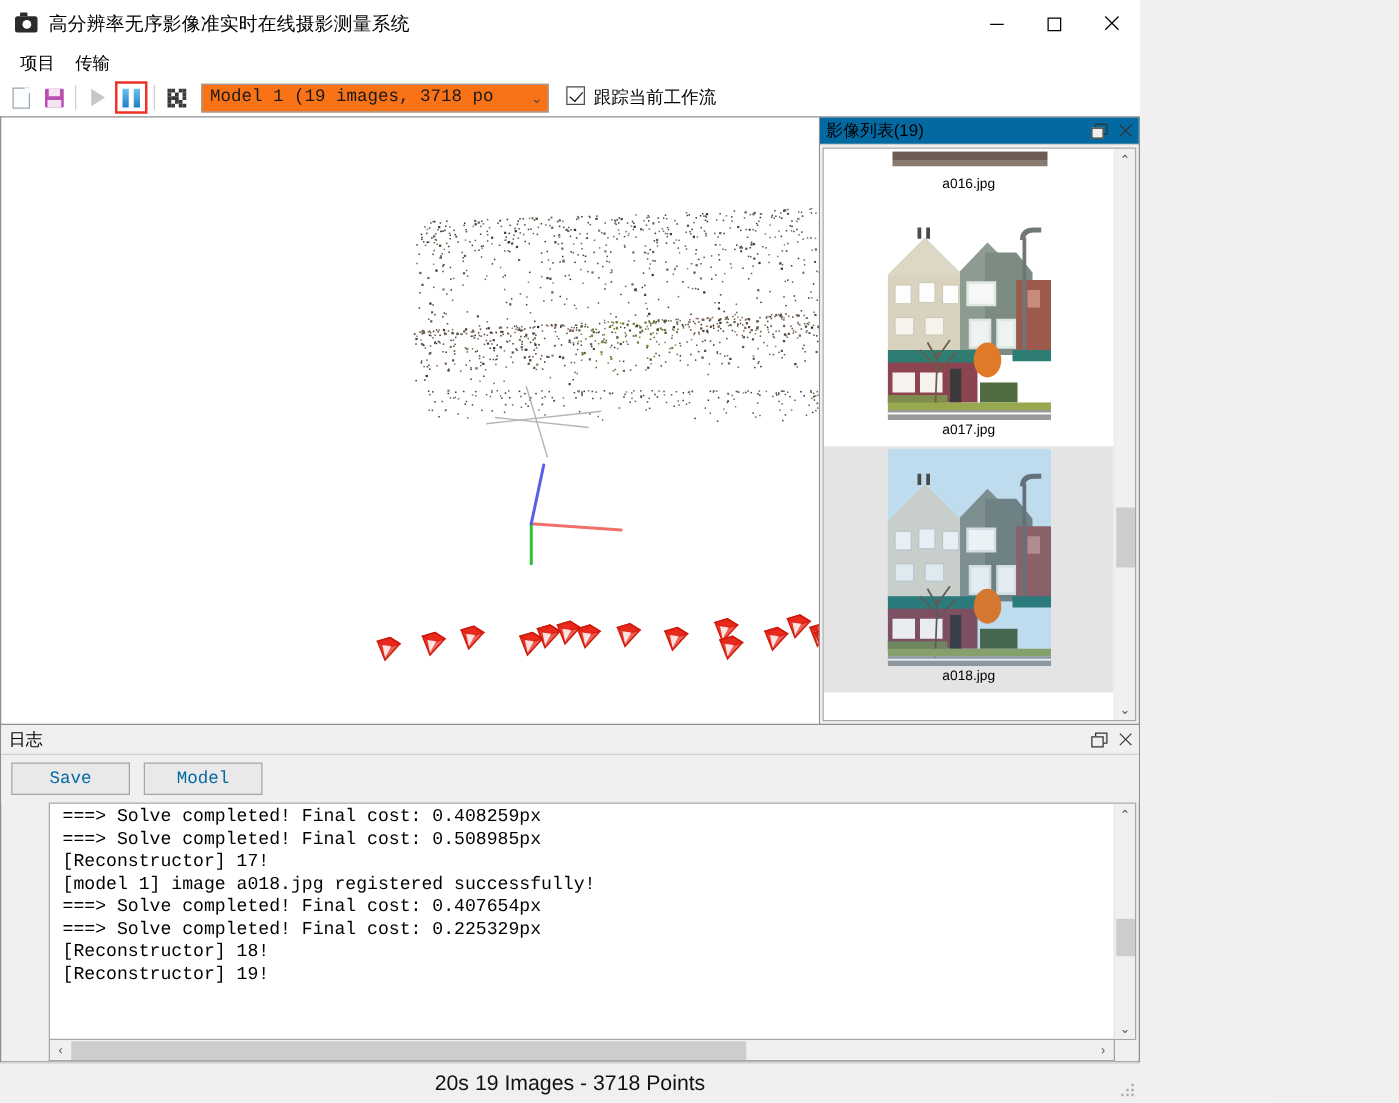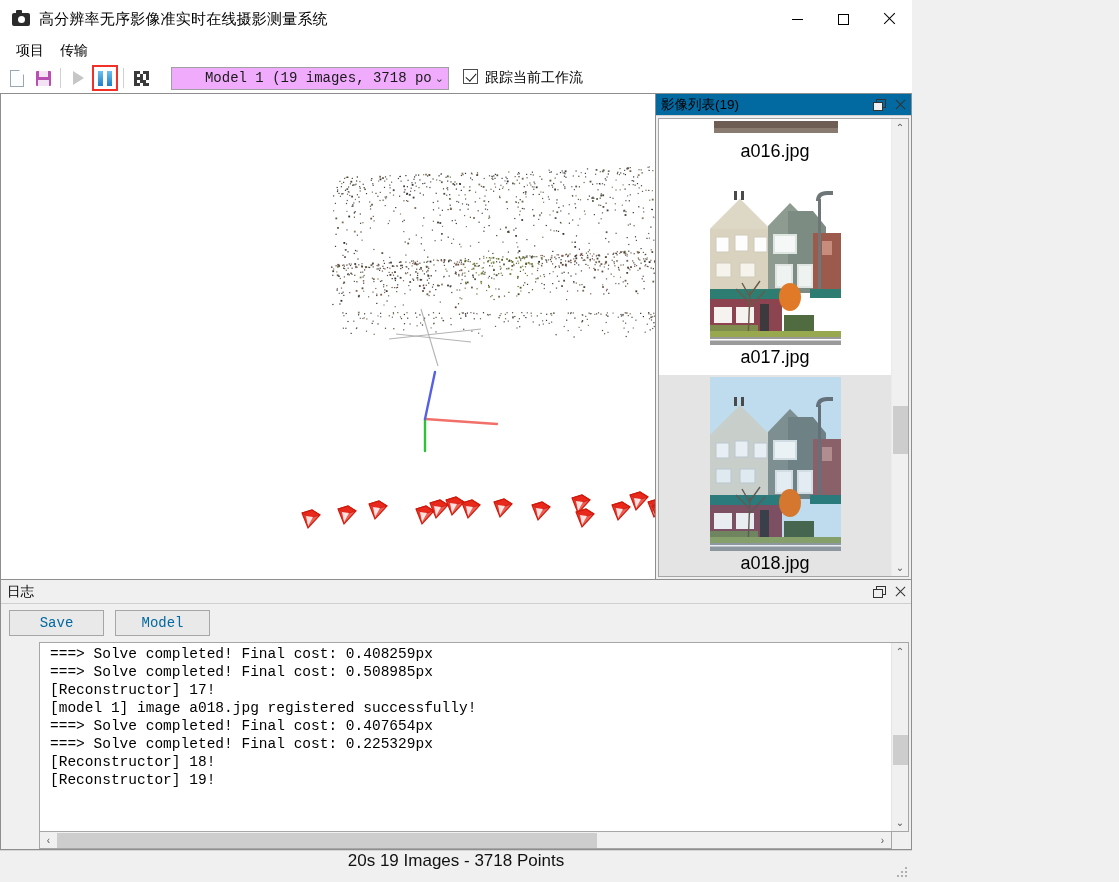--- a/index.html
+++ b/index.html
@@ -51,22 +51,22 @@
   .ic-play { width:0; height:0; border-style:solid; border-width:7px 0 7px 11px; border-color:transparent transparent transparent #c6c6c6; }
   
   .ic-pause { width:14px; height:15px; display:flex; justify-content:space-between; }
   .ic-pause i { display:block; width:5px; height:15px; background:linear-gradient(to bottom,#6fc0f0,#1d7fc4); }
   .tb-btn.highlight { border:2px solid #f03029; background:#ffffff; width:26px; height:26px; }
   
   .ic-qr { width:15px; height:15px; position:relative; }
   .ic-qr i { position:absolute; width:3px; height:3px; background:#3a3a3a; }
 
   
-  .combo { height:23px; width:278px; border:1px solid #a0a0a0; background:#f0abfc;
-           display:flex; align-items:center; padding:0 4px 0 6px; margin-left:17px;text-align:right; }
+  .combo { height:23px; width:278px; border:1px solid #a0a0a0; background:#f97316;
+           display:flex; align-items:center; padding:0 4px 0 6px; margin-left:7px; }
   .combo-text { font-family:"Liberation Mono", monospace; font-size:14px; color:#1a1a1a; white-space:nowrap; overflow:hidden; flex:1; }
   .combo-arrow { font-size:11px; color:#444; margin-left:3px; }
 
   .chk-wrap { display:flex; align-items:flex-start; margin-left:14px; }
   .chk-box { width:15px; height:15px; border:1px solid #4d4d4d; background:#fff; position:relative; margin-right:7px; }
   .chk-box:after { content:""; position:absolute; left:4px; top:1px; width:5px; height:9px; border:solid #1a1a1a; border-width:0 1.6px 1.6px 0; transform:rotate(42deg); }
   .chk-label { font-size:14px; }
 
   
   .middle { display:flex; flex:0 0 auto; height:487px; }
@@ -84,21 +84,21 @@
   .restore-ic:before { content:""; position:absolute; left:3px; top:0; width:8px; height:7px; border:1px solid #333; }
   .restore-ic:after  { content:""; position:absolute; left:0; top:3px; width:8px; height:7px; border:1px solid #333; background:#f0f0f0; }
   .xmark { position:relative; width:11px; height:11px; }
   .xmark:before, .xmark:after { content:""; position:absolute; left:-1px; top:5px; width:13px; height:1px; background:#333; }
   .xmark:before { transform:rotate(45deg); } .xmark:after { transform:rotate(-45deg); }
 
   .list-body { flex:1; background:#ffffff; border:1px solid #a6a6a6; margin:2px; display:flex; overflow:hidden; position:relative; }
   .list-scrollarea { flex:1; padding:0; overflow:hidden; position:relative; }
   .thumb-item { display:flex; flex-direction:column; align-items:center; padding:2px 0 4px 0; }
   .thumb-item.selected { background:#e4e4e4; }
-  .thumb-caption { font-size:18px; padding:2px 0 3px 0; }
+  .thumb-caption { font-size:11px; padding:2px 0 3px 0; }
   .thumb-img { width:131px; height:174px; position:relative; overflow:hidden; display:block; }
   .thumb-img.cut { height:18px; }
 
   
   .vscroll { width:17px; background:#f0f0f0; border-left:1px solid #ebebeb; display:flex; flex-direction:column; align-items:center; position:relative; }
   .sb-arrow { height:17px; width:17px; display:flex; align-items:center; justify-content:center; font-size:10px; color:#555; }
   .sb-track { flex:1; width:17px; background:#f0f0f0; position:relative; }
   .sb-thumb { position:absolute; left:1px; width:15px; background:#cdcdcd; }
 
   
@@ -109,21 +109,21 @@
          font-family:"Liberation Mono", monospace; font-size:14px; display:flex; align-items:center; justify-content:center; color:#0369a1; }
   .log-body { flex:1; margin:0 2px 0 6px; display:flex; flex-direction:column;padding-left:32px; }
   .log-text-wrap { flex:1; display:flex; border:1px solid #a6a6a6; background:#fff; overflow:hidden; }
   .log-text { flex:1; padding:2px 0 0 10px; font-family:"Liberation Mono", monospace; font-size:14.5px; line-height:18px; color:#000; white-space:pre; overflow:hidden; }
   .hscroll { height:17px; display:flex; align-items:center; background:#f0f0f0; border:1px solid #a6a6a6; border-top:none; margin-right:17px; }
   .hs-arrow { width:17px; height:15px; display:flex; align-items:center; justify-content:center; font-size:10px; color:#555; }
   .hs-track { flex:1; height:15px; position:relative; }
   .hs-thumb { position:absolute; top:0; height:15px; background:#cdcdcd; }
 
   
-  .statusbar { height:32px; background:#f0f0f0; display:flex; align-items:flex-start; justify-content:center;
+  .statusbar { height:32px; background:#f0f0f0; display:flex; align-items:center; justify-content:center;
                position:relative; border-top:1px solid #d6d6d6; flex:0 0 auto; }
   .status-text { font-size:17px; color:#111; }
   .grip { position:absolute; right:3px; bottom:3px; width:12px; height:12px; }
   .grip i { position:absolute; width:2px; height:2px; background:#b0b0b0; }
 </style>
 </head>
 <body>
 
 <div class="app">
 

